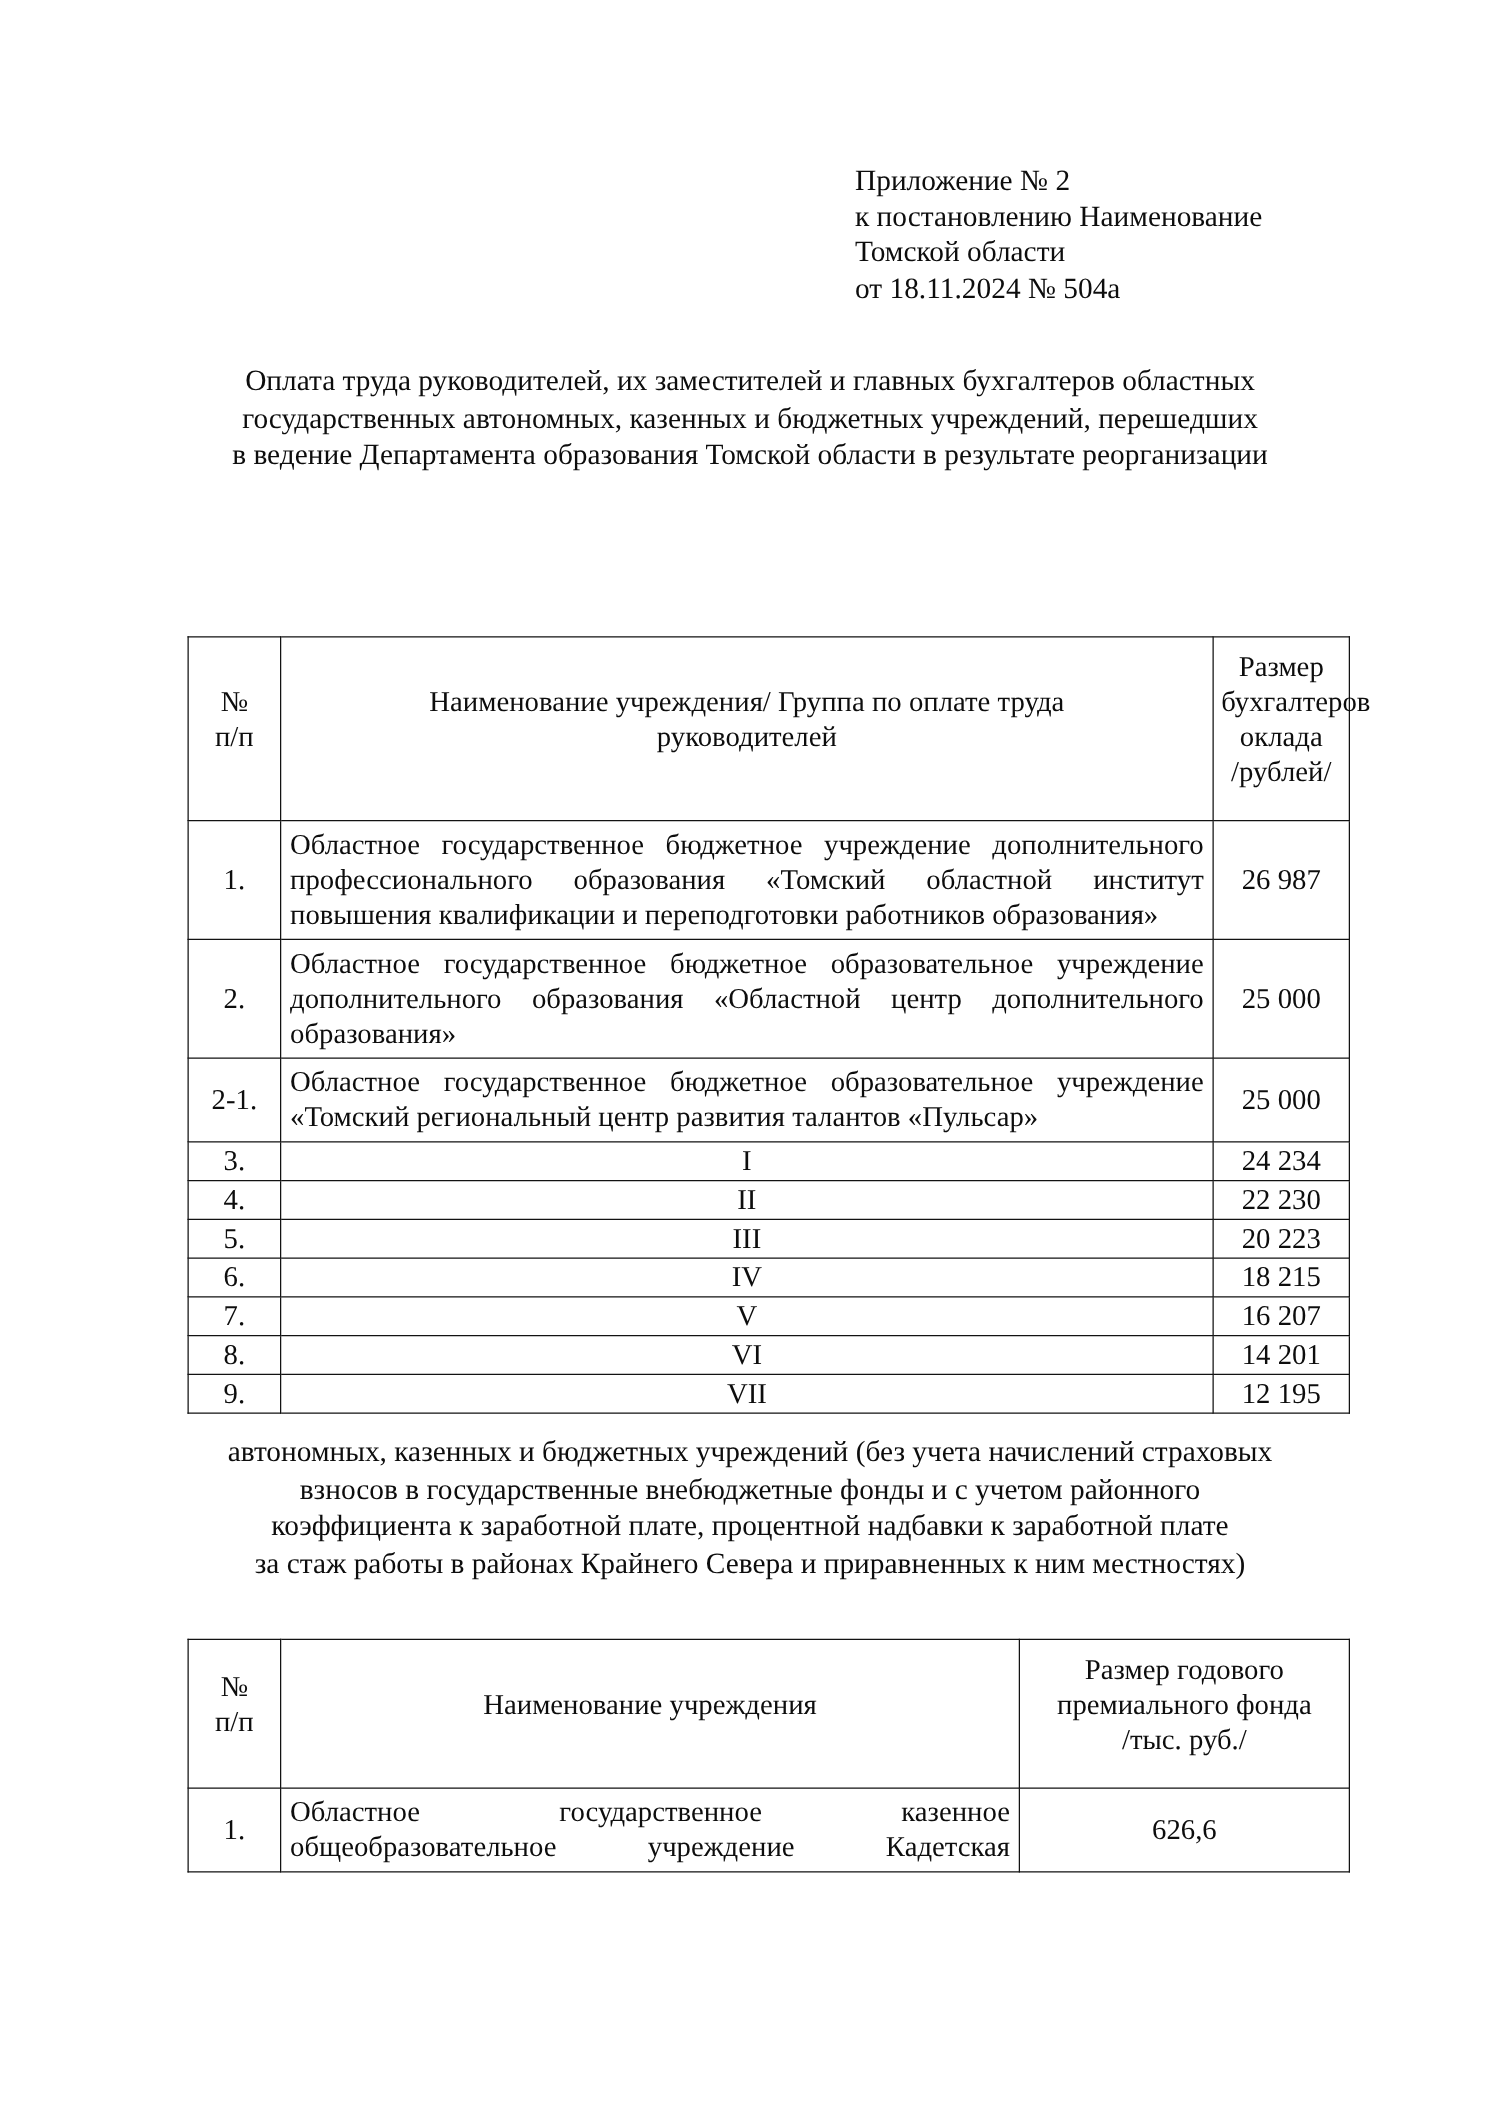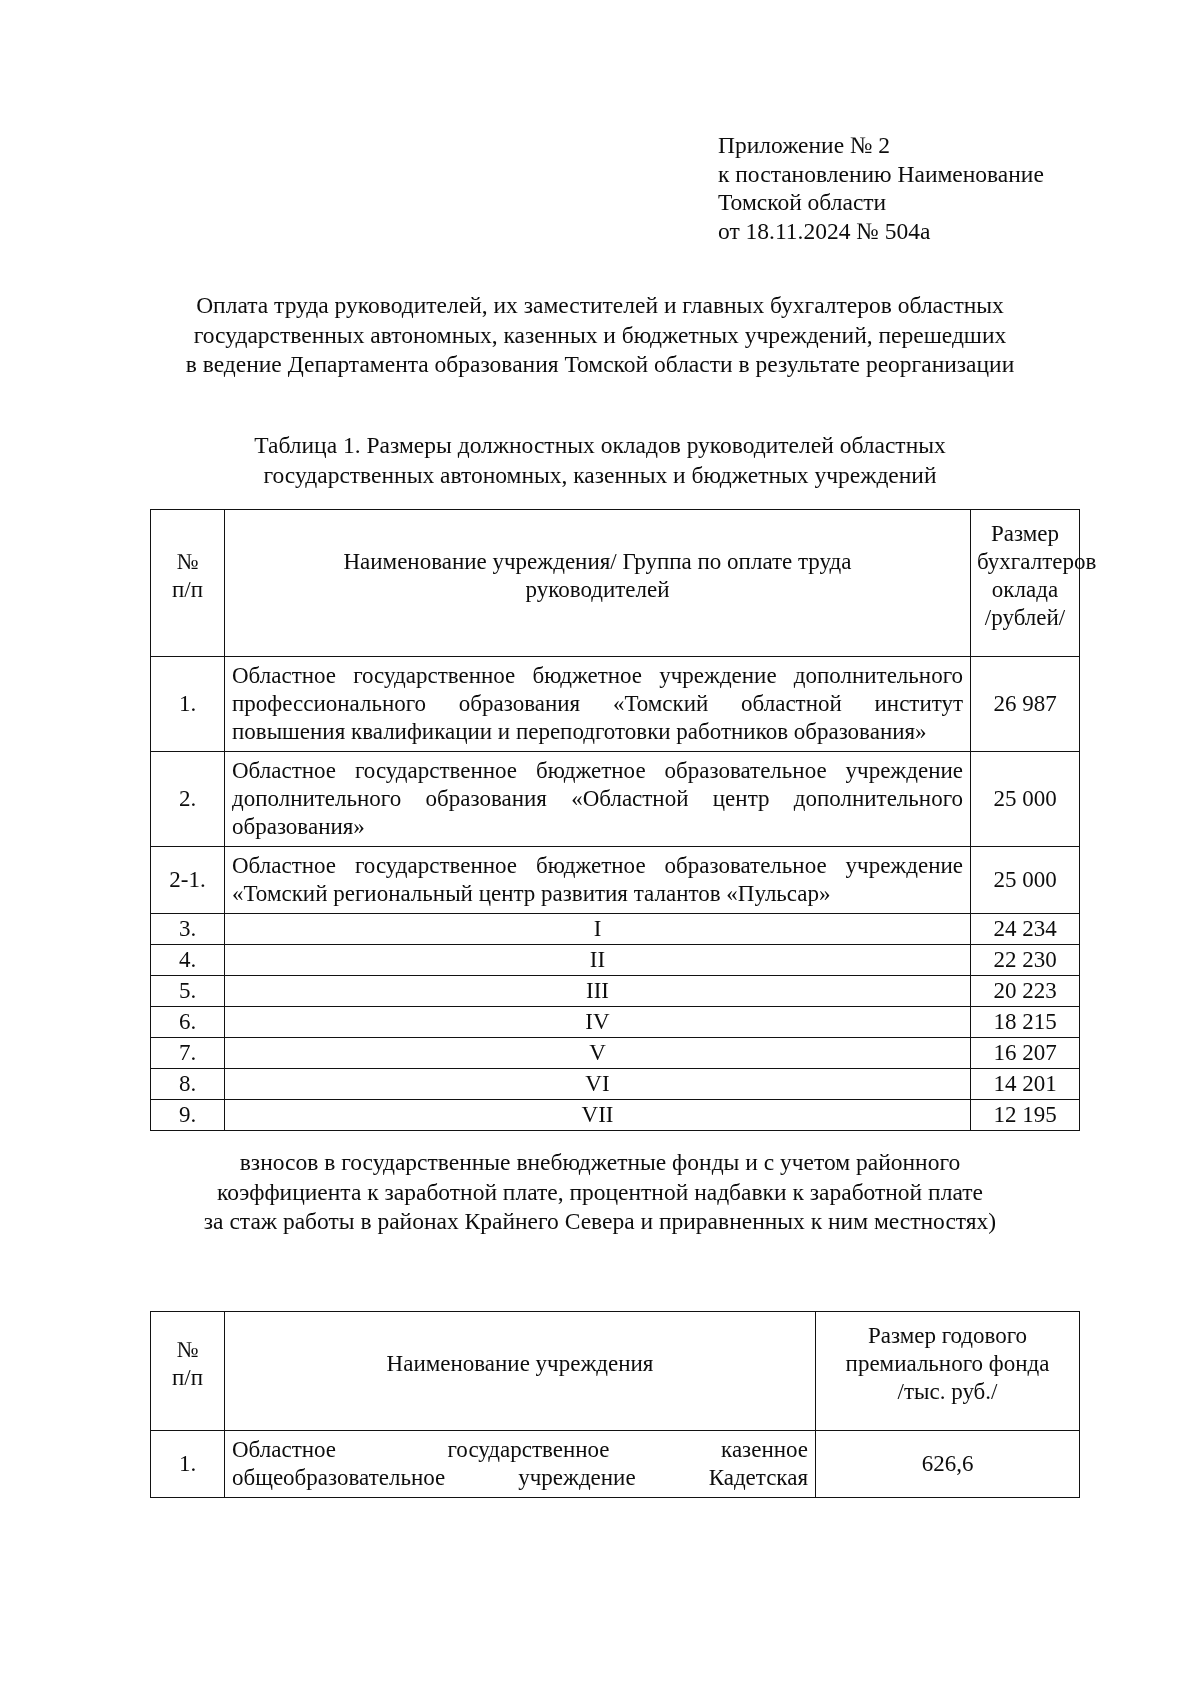--- a/index.html
+++ b/index.html
@@ -20,21 +20,21 @@
     width: 1200px;
     height: 1698px;
     box-sizing: border-box;
     padding: 0;
     overflow: hidden;
   }
 
   
   .ref-block {
     position: absolute;
-    left: 718px;
+    left: 684px;
     top: 131px;
     width: 420px;
     font-size: 23.5px;
     line-height: 28.6px;
     text-align: left;
   }
   .ref-line { white-space: nowrap; }
 
   
   .doc-title {
@@ -116,24 +116,20 @@
     <div class="ref-line">Томской области</div>
     <div class="ref-line">от 18.11.2024 № 504а</div>
   </div>
 
   <div class="doc-title">
     <span class="tline">Оплата труда руководителей, их заместителей и главных бухгалтеров областных</span>
     <span class="tline">государственных автономных, казенных и бюджетных учреждений, перешедших</span>
     <span class="tline">в ведение Департамента образования Томской области в результате реорганизации</span>
   </div>
 
-  <div class="table-caption" id="caption-1">
-    <span class="tline">Таблица 1. Размеры должностных окладов руководителей областных</span>
-    <span class="tline">государственных автономных, казенных и бюджетных учреждений</span>
-  </div>
 
   <table class="doc-table" id="table-1">
     <thead>
       <tr>
         <td class="col-num hdr-lines">
           <span>№</span>
           <span>п/п</span>
         </td>
         <td class="col-name hdr-lines" style="text-align:center;text-align-last:center;">
           <span>Наименование учреждения/ Группа по оплате труда</span>
@@ -195,20 +191,21 @@
       </tr>
       <tr class="row-short">
         <td class="col-num">9.</td>
         <td class="col-name cell-center">VII</td>
         <td class="col-val">12 195</td>
       </tr>
     </tbody>
   </table>
 
   <div class="table-caption" id="caption-2">
+    <span class="tline">автономных, казенных и бюджетных учреждений (без учета начислений страховых</span>
     <span class="tline">взносов в государственные внебюджетные фонды и с учетом районного</span>
     <span class="tline">коэффициента к заработной плате, процентной надбавки к заработной плате</span>
     <span class="tline">за стаж работы в районах Крайнего Севера и приравненных к ним местностях)</span>
   </div>
 
   <table class="doc-table" id="table-2">
     <thead>
       <tr>
         <td class="col-num hdr-lines">
           <span>№</span>

